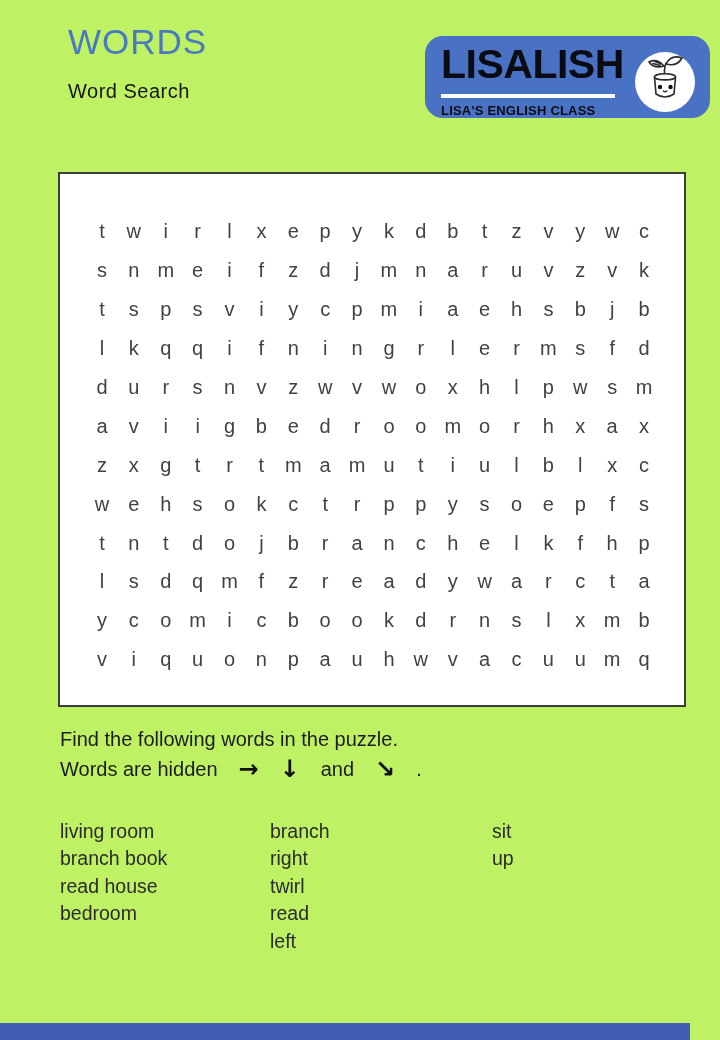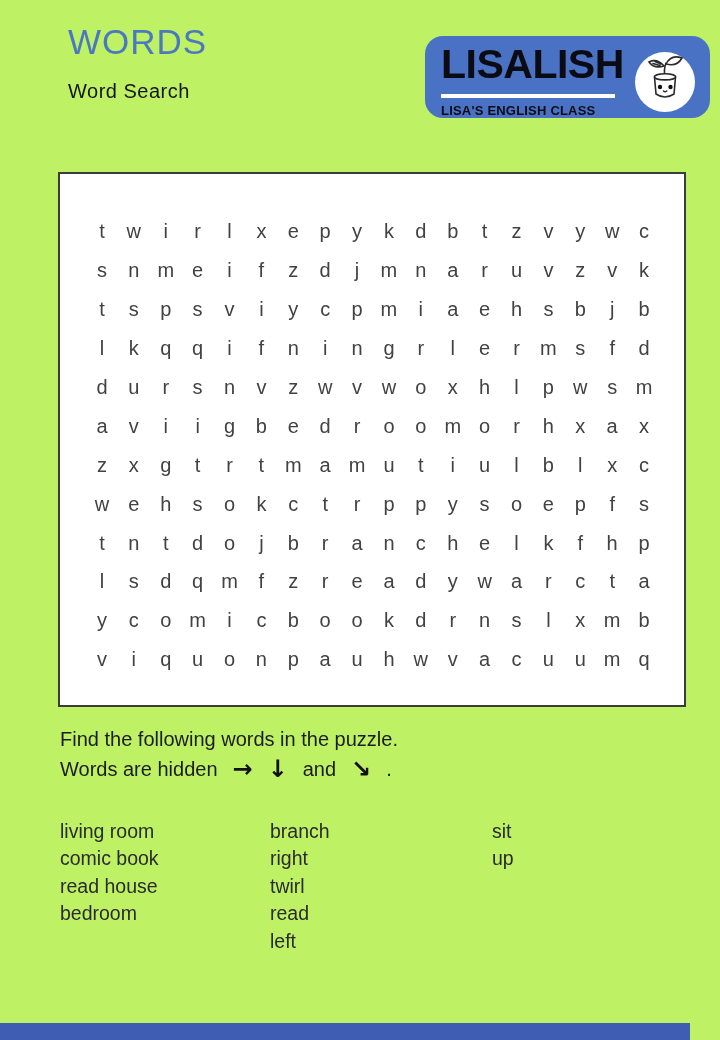--- a/index.html
+++ b/index.html
@@ -35,21 +35,21 @@
     border:2px solid #3c3c3c; background:#fff;
   }
   .letter-grid {
     position:absolute; left:26px; right:24px; top:38px;
     display:grid; grid-template-columns:repeat(18, 1fr); grid-auto-rows:38.9px;
     justify-items:center; align-items:center;
   }
   .cell { font-size:20px; color:#424242; line-height:1; }
   .instr { position:absolute; left:60px; top:728px; color:#1c1c1c; }
   .instr-line1 { font-size:20px; }
-  .instr-line2 { font-size:20px; margin-top:6px; display:flex; align-items:center; gap:15px; }
+  .instr-line2 { font-size:20px; margin-top:6px; display:flex; align-items:center; gap:21px; }
   .arrow {
     font-family:"DejaVu Sans", sans-serif; font-weight:700; font-size:24px;
     color:#111; line-height:1;
   }
   .words { position:absolute; left:60px; top:818px; display:flex; color:#2b2b2b; }
   .word-col { width:210px; }
   .word-col:last-child { width:auto;margin-left:12px; }
   .word { font-size:19.5px; line-height:27.4px; }
   .footer-bar { position:absolute; left:0; bottom:0; width:690px; height:17px; background:#3F5DB3; }
 </style>
@@ -312,21 +312,21 @@
       <span class="arrow">↓</span>
       <span>and</span>
       <span class="arrow">↘</span>
       <span>.</span>
     </div>
   </div>
 
   <div class="words">
     <div class="word-col">
         <div class="word">living room</div>
-        <div class="word">comic book</div>
+        <div class="word">branch book</div>
         <div class="word">read house</div>
         <div class="word">bedroom</div>
       </div>
     <div class="word-col">
         <div class="word">branch</div>
         <div class="word">right</div>
         <div class="word">twirl</div>
         <div class="word">read</div>
         <div class="word">left</div>
       </div>

